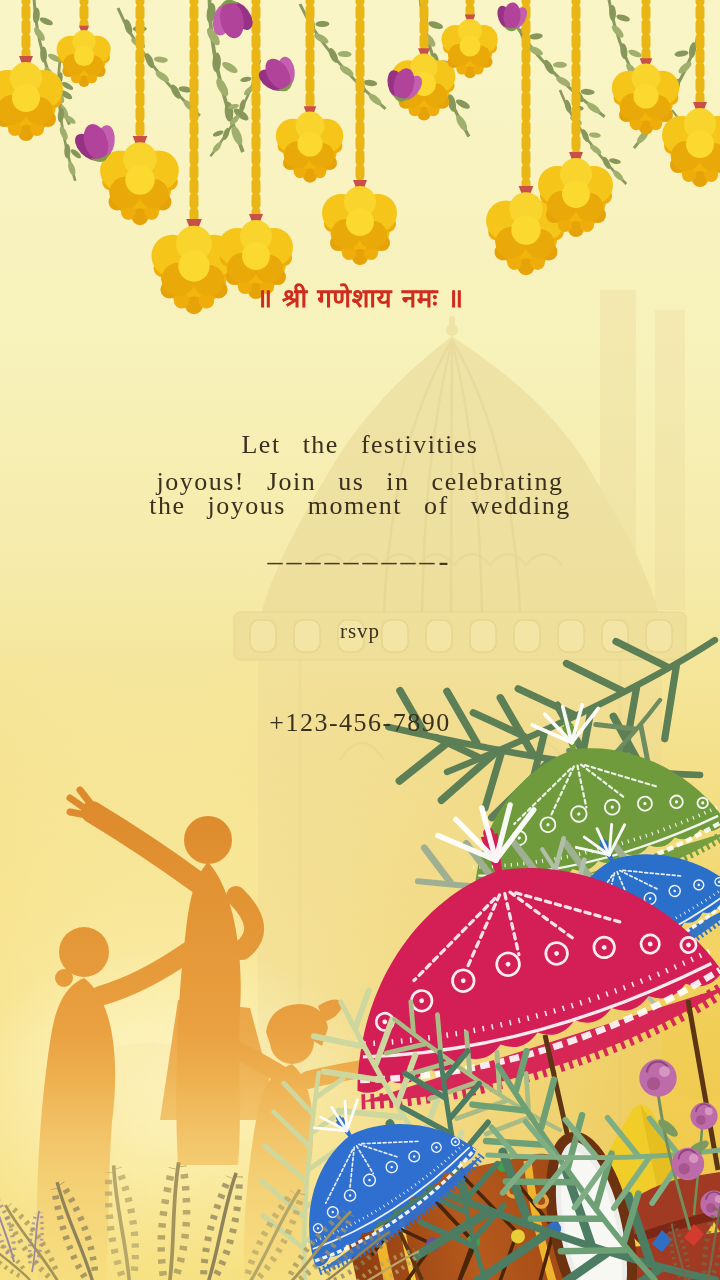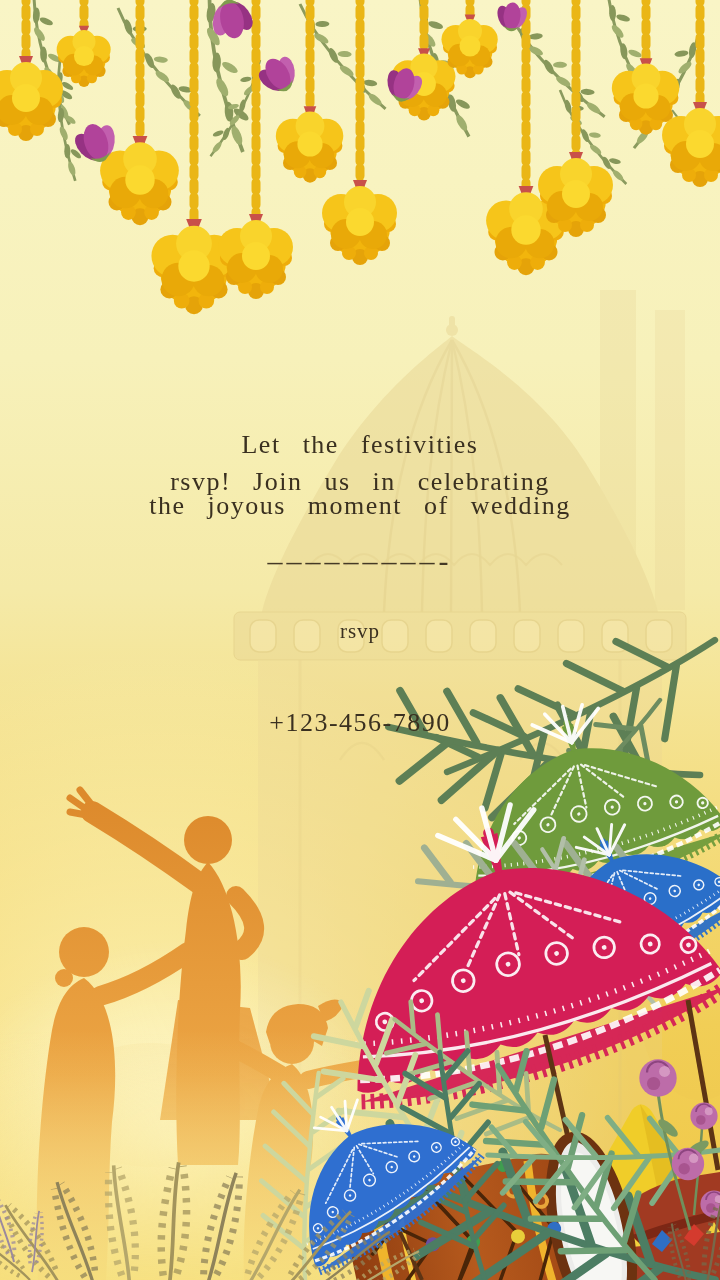--- a/index.html
+++ b/index.html
@@ -372,24 +372,25 @@
     <g>
       <use href="#lotus" transform="translate(96,142) rotate(-18) scale(1.15)"></use>
       <use href="#lotus" transform="translate(232,20) rotate(168) scale(1.15)"></use>
       <use href="#lotus" transform="translate(278,74) rotate(-32) scale(1.05)"></use>
       <use href="#lotus" transform="translate(404,84) rotate(14)"></use>
       <use href="#lotus" transform="translate(512,16) rotate(4) scale(.85)"></use>
     </g>
   </g>
 </svg>
 
+  <div class="txt invocation">॥ श्री गणेशाय नमः ॥</div>
 
   <div>
     <div class="txt message" style="top:426px">Let the festivities</div>
-    <div class="txt message" style="top:463px">rsvp! Join us in celebrating</div>
+    <div class="txt message" style="top:463px">joyous! Join us in celebrating</div>
     <div class="txt message" style="top:487px">the joyous moment of wedding</div>
   </div>
 
   <div class="txt divider">–––––––––-</div>
 
   <div>
     <div class="txt rsvp-label">rsvp</div>
     <div class="txt rsvp-phone">+123-456-7890</div>
   </div>
 

